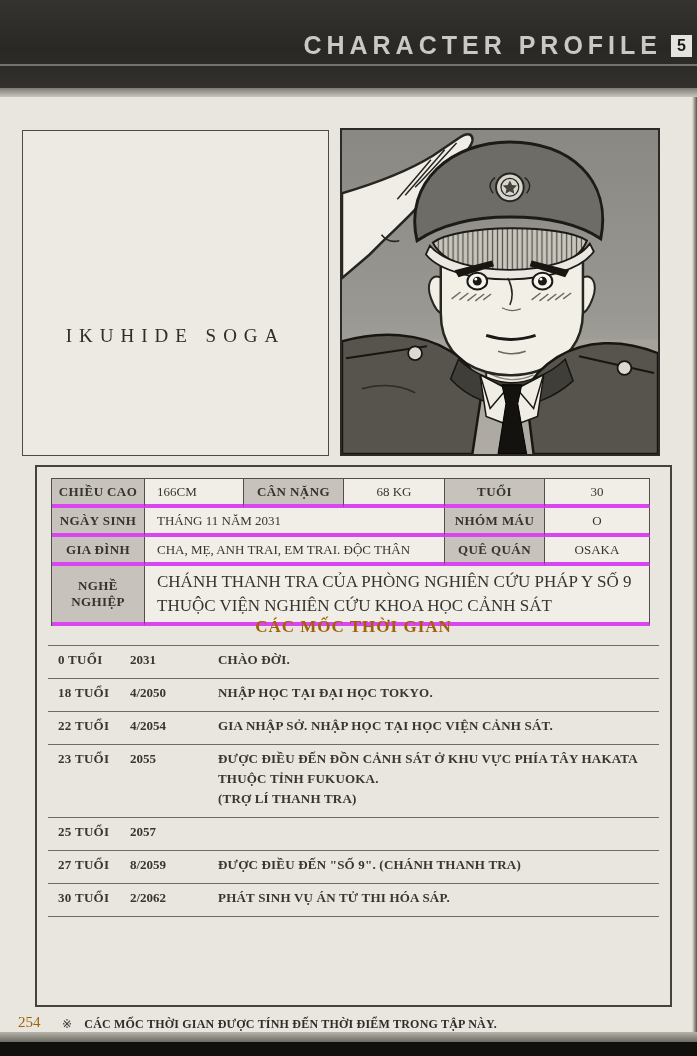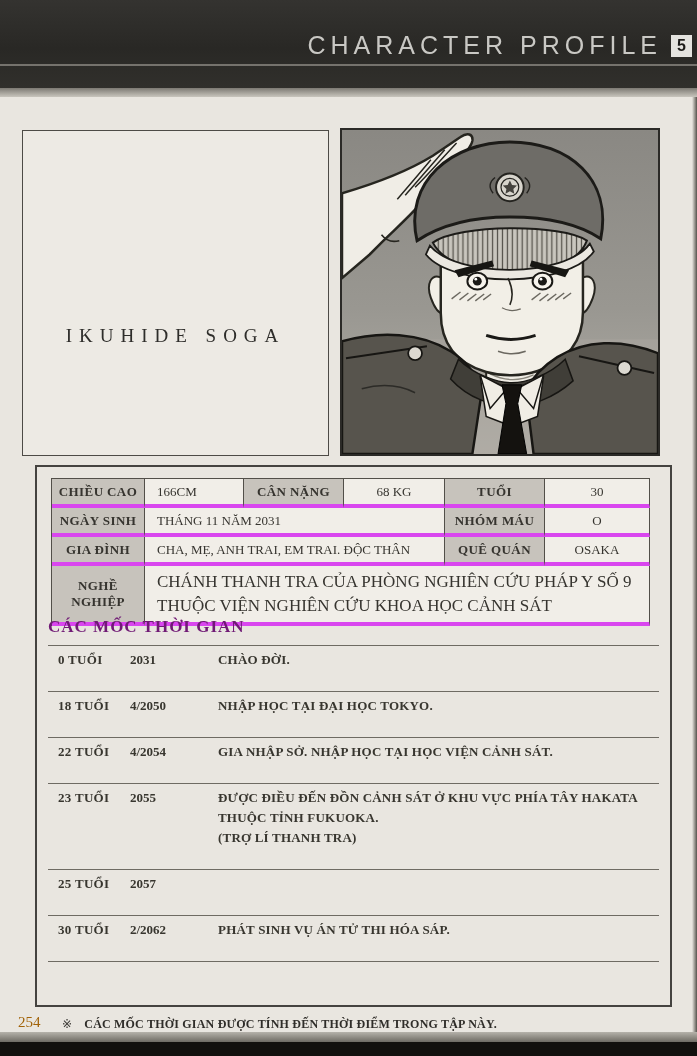--- a/index.html
+++ b/index.html
@@ -14,21 +14,21 @@
     background:linear-gradient(180deg,#343330,#292825 55%,#31302c);
   }
   .watermark {
     position:absolute; top:-1px; right:3px;
     font-family:"Liberation Sans",sans-serif; font-weight:bold;
     font-size:21px; letter-spacing:0.5px; color:#e30505;
     text-shadow:0 0 1px #5f0000;
   }
   .header-row { position:absolute; top:31px; right:5px; display:flex; align-items:center; gap:9px; }
   .header-title {
-    font-family:"Liberation Sans",sans-serif; font-size:25px; font-weight:normal;
+    font-family:"Liberation Sans",sans-serif; font-size:25px; font-weight:bold;
     color:#c9c8c4; letter-spacing:5px;
   }
   .volume-box {
     width:21px; height:22px; background:#e4e3df; color:#1c1b19;
     font-family:"Liberation Sans",sans-serif; font-weight:bold; font-size:16px;
     display:flex; align-items:center; justify-content:center;
   }
   .header-line { position:absolute; top:64px; left:0; width:100%; height:2px; background:#8d8b84; opacity:.75; }
   .edge-strip-top { position:absolute; left:0; top:88px; width:697px; height:9px;
     background:linear-gradient(180deg,#7d7a73,#c8c5bd); }
@@ -70,26 +70,26 @@
   .cell.label { background:#c7c3bc; font-weight:bold; letter-spacing:0.4px; }
   .cell.value { background:#f1eee8; }
   .cell.left  { justify-content:flex-start; text-align:left; padding-left:12px; }
   .sp3 { grid-column:span 3; }
   .sp5 { grid-column:span 5; }
   .cell.job { min-height:40px; }
   .cell.job-value { font-size:17px; line-height:1.4; align-items:flex-start; padding:4px 10px 4px 12px; }
 
   .timeline { position:absolute; left:11px; right:11px; top:140px; }
   .tl-title {
-    font-weight:bold; font-size:17px; letter-spacing:1px;
-    color:#701a75; padding:10px 0 8px; border-bottom:1.5px solid #6e6b63;
+    text-align:center; font-weight:bold; font-size:17px; letter-spacing:1px;
+    color:#a16207; padding:10px 0 8px; border-bottom:1.5px solid #6e6b63;
   }
   .tl-row {
     display:grid; grid-template-columns:72px 88px 1fr;
-    padding:4px 6px 21px 10px; border-bottom:1.5px solid #6e6b63;
+    padding:4px 6px 8px 10px; border-bottom:1.5px solid #6e6b63;
     font-size:13px; line-height:20px; color:#38362f; font-weight:bold;
   }
   .tl-age { letter-spacing:0.3px; }
   .tl-event { white-space:pre-line; letter-spacing:0.2px; }
 
   
   .page-number { position:absolute; left:18px; top:1014px; font-size:15px; color:#a16207; }
   .footnote { position:absolute; left:62px; top:1017px; font-size:12px; font-weight:bold; color:#2f2d29; letter-spacing:0.2px; }
   .footnote .marker { font-family:"DejaVu Sans",sans-serif; font-weight:normal; margin-right:12px; color:#3a3834; }
   .bottom-strip { position:absolute; left:0; top:1032px; width:697px; height:10px;
@@ -254,20 +254,25 @@
         <div class="tl-year">2055</div>
         <div class="tl-event">ĐƯỢC ĐIỀU ĐẾN ĐỒN CẢNH SÁT Ở KHU VỰC PHÍA TÂY HAKATA
 THUỘC TỈNH FUKUOKA.
 (TRỢ LÍ THANH TRA)</div>
       </div>
       <div class="tl-row">
         <div class="tl-age">25 TUỔI</div>
         <div class="tl-year">2057</div>
       </div>
       <div class="tl-row">
+        <div class="tl-age">27 TUỔI</div>
+        <div class="tl-year">8/2059</div>
+        <div class="tl-event">ĐƯỢC ĐIỀU ĐẾN "SỐ 9". (CHÁNH THANH TRA)</div>
+      </div>
+      <div class="tl-row">
         <div class="tl-age">30 TUỔI</div>
         <div class="tl-year">2/2062</div>
         <div class="tl-event">PHÁT SINH VỤ ÁN TỬ THI HÓA SÁP.</div>
       </div>
     </div>
   </div>
 
   <div class="page-number">254</div>
   <div class="footnote">
     <span class="marker">※</span><span>CÁC MỐC THỜI GIAN ĐƯỢC TÍNH ĐẾN THỜI ĐIỂM TRONG TẬP NÀY.</span>

